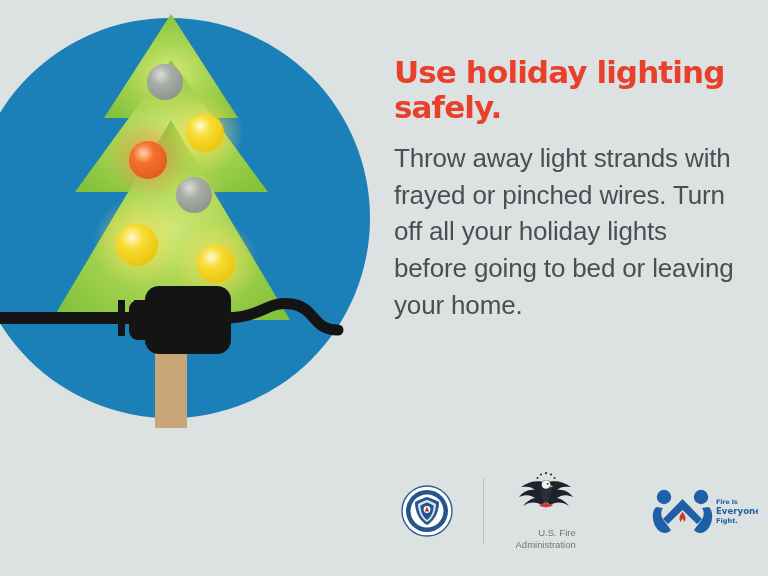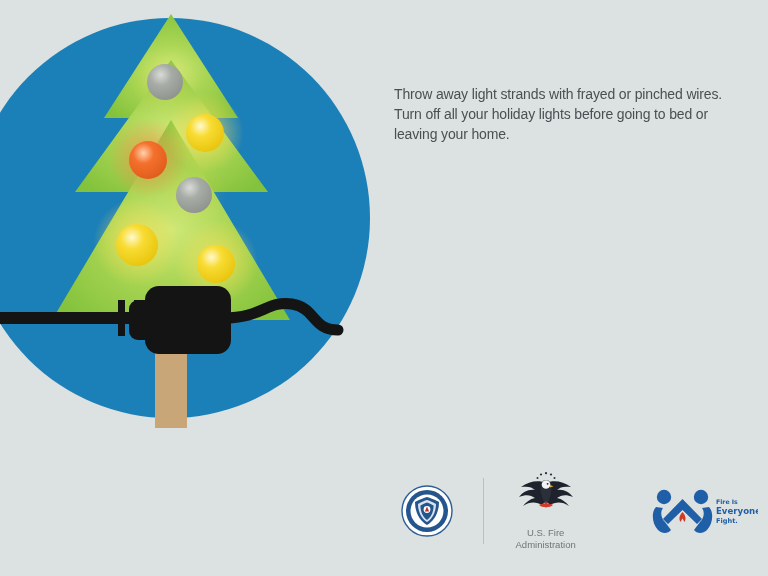--- a/index.html
+++ b/index.html
@@ -45,24 +45,24 @@
   .headline {
     margin: 0;
     font-family: "DejaVu Sans", sans-serif;
     font-weight: 700;
     font-size: 31px;
     line-height: 1.14;
     letter-spacing: -0.9px;
     color: #e8402a;
   }
   .body-copy {
-    margin: 30px 0 0 0;
+    margin: 14px 0 0 0;
     font-family: "Liberation Sans", sans-serif;
     font-weight: 400;
-    font-size: 14px;
+    font-size: 26px;
     line-height: 1.42;
     color: #4a5052;
     letter-spacing: -0.15px;
   }
 
   
   .logo-bar {
     position: absolute;
     left: 388px;
     top: 466px;
@@ -95,21 +95,21 @@
     margin: 0 19px 0 18px;
   }
   .logo-usfa {
     width: 92px;
   }
   .logo-usfa .usfa-label {
     font-family: "Liberation Sans", sans-serif;
     font-size: 9.5px;
     line-height: 1.28;
     color: #6f7679;
-    text-align: center;
+    text-align: right;
     margin-top: 4px;
   }
   .logo-feef {
     margin-left: 62px;
     display: flex;
     align-items: center;
   }
 </style>
 </head>
 <body>
@@ -196,20 +196,21 @@
       </g>
 
       <g>
         <rect x="145" y="286" width="86" height="68" rx="14" fill="#141414"></rect>
         <rect x="129" y="300" width="28" height="40" rx="9" fill="#141414"></rect>
       </g>
     </svg>
   </div>
 
   <div class="text-block">
+    <h1 class="headline">Use holiday lighting safely.</h1>
     <p class="body-copy">Throw away light strands with frayed or pinched wires. Turn off all your holiday lights before going to bed or leaving your home.</p>
   </div>
 
   <div class="logo-bar">
 
     <div class="logo logo-fema">
       <svg width="52" height="52" viewBox="0 0 52 52" xmlns="http://www.w3.org/2000/svg">
         <circle cx="26" cy="26" r="25" fill="#ffffff" stroke="#2d5f96" stroke-width="1.4"></circle>
         <circle cx="26" cy="26" r="21" fill="#24558c"></circle>
         <circle cx="26" cy="26" r="16.5" fill="#ffffff"></circle>

